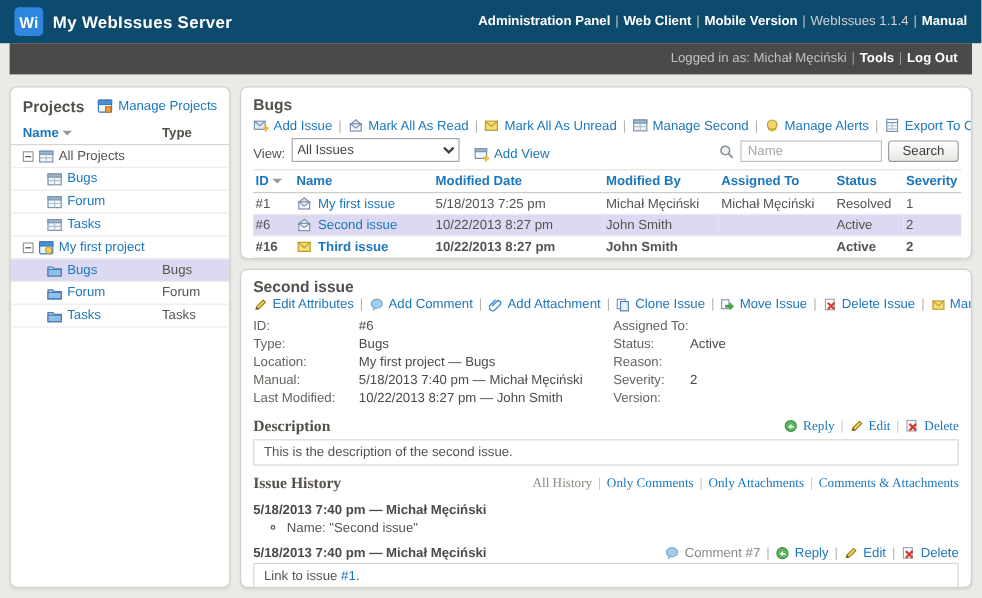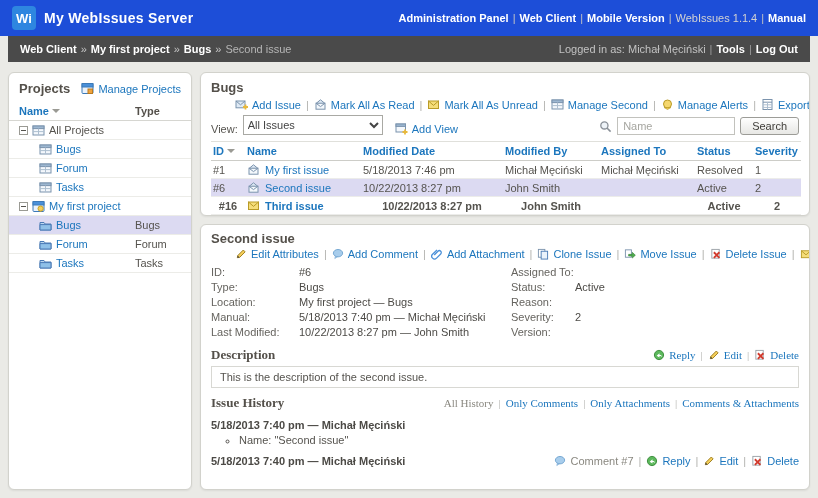--- a/index.html
+++ b/index.html
@@ -1,20 +1,20 @@
 <!DOCTYPE html>
 <html><head>
 <meta charset="utf-8">
 <style>
   * { margin:0; padding:0; box-sizing:border-box; }
   html,body { width:818px; height:498px; overflow:hidden; }
   body { font-family:"Liberation Sans","DejaVu Sans",sans-serif; font-size:11px; color:#55534e; background:#eaeae6; }
 
   
-  .topbar { height:36px; background:#1d4ed8; display:flex; align-items:center; padding:0 12px; }
+  .topbar { height:36px; background:#0c4a6e; display:flex; align-items:center; padding:0 12px; }
   .logo { width:24px; height:24px; background:#2e86e0; border-radius:4px; color:#fff; font-weight:bold;
           font-size:13px; display:flex; align-items:center; justify-content:center; margin-right:8px; }
   .app-title { color:#fff; font-weight:bold; font-size:14px; letter-spacing:.3px; }
   .topnav { margin-left:auto; font-size:11px; }
   .topnav .it { color:#fff; font-weight:bold; cursor:pointer; }
   .topnav .dim { color:#d2d2d2; font-weight:normal; cursor:default; }
   .topnav .sep, .breadbar .sep { color:#c4c4c4; margin:0 4px; font-weight:normal; }
 
   
   .breadbar { height:26px; margin:0 8px; background:#4a4a4a; display:flex; align-items:center; padding:0 12px; font-size:11px; }
@@ -51,40 +51,40 @@
   .expander { width:9px; height:9px; border:1px solid #9a9a94; background:#fff; display:inline-flex; align-items:center; justify-content:center; margin-right:4px; flex:none; }
   .expander i { display:block; width:5px; height:1px; background:#55534e; }
   .exp-space { width:14px; flex:none; display:inline-block; }
   .plain { color:#55534e; }
 
   
   .ic { width:13px; height:13px; flex:none; vertical-align:-2px; }
   .ic-s { width:12px; height:12px; }
 
   
-  .toolbar { display:flex; align-items:center; flex-wrap:nowrap; padding:2px 10px; white-space:nowrap;margin-left:24px; }
+  .toolbar { display:flex; align-items:center; flex-wrap:nowrap; padding:2px 10px; white-space:nowrap; }
   .toolbar .sep { color:#b2b2ae; margin:0 5px; }
 
   
   .viewrow { display:flex; align-items:flex-end; padding:2px 10px 6px 10px; }
   .viewrow label { color:#55534e; margin-right:5px; }
   .viewrow select { width:140px; height:20px; font-size:11px; font-family:inherit; border:1px solid #a9a9a4; background:#fff; color:#444; }
   .addview { margin-left:12px; }
   .searchbox { margin-left:auto; display:flex; align-items:center; gap:5px; }
   .searchbox input { width:118px; height:18px; border:1px solid #c2c2bd; padding:1px 5px; font-size:11px; font-family:inherit; color:#555; }
   .searchbox input::placeholder { color:#a6a6a0; }
   .btn { border:1px solid #9c9c97; border-radius:3px; background:linear-gradient(#fefefe,#e7e7e4); padding:2px 11px; font-size:11px; font-family:inherit; color:#3f3d39; cursor:pointer; }
 
   
   table.issues { width:590px; margin:0 10px; border-collapse:collapse; table-layout:fixed; }
   .issues th { text-align:left; color:#1c76bd; font-weight:bold; font-size:11px; padding:3px 2px;
                border-top:1px solid #e0e0db; border-bottom:1px solid #cdcdc8; cursor:pointer; }
   .issues td { padding:2px 2px; height:17px; border-bottom:1px solid #ececea; font-size:11px; color:#55534e; }
   .issues tr.sel td { background:#dcdaf2; }
-  .issues tr.unread td, .issues tr.unread .lk { font-weight:bold;text-align:center; }
+  .issues tr.unread td, .issues tr.unread .lk { font-weight:bold; }
   .ncell { display:flex; align-items:center; gap:5px; }
   .c-id{width:34px}.c-name{width:116px}.c-md{width:142px}.c-mb{width:96px}.c-at{width:96px}.c-st{width:58px}.c-sv{width:48px}
 
   
   .issue-head { padding:6px 10px 0 10px; }
   .details { display:grid; grid-template-columns:300px 1fr; padding:3px 10px 0 10px; }
   .drow { display:flex; line-height:15px; }
   .drow .dl { width:88px; color:#66645f; flex:none; }
   .drow .dv { color:#4c4a46; }
   .dright .dl { width:64px; }
@@ -197,23 +197,20 @@
 
 <div class="topbar">
   <div class="logo">Wi</div>
   <div class="app-title">My WebIssues Server</div>
   <div class="topnav">
     <span class="it">Administration Panel</span><span class="sep">|</span><span class="it">Web Client</span><span class="sep">|</span><span class="it">Mobile Version</span><span class="sep">|</span><span class="dim">WebIssues 1.1.4</span><span class="sep">|</span><span class="it">Manual</span>
   </div>
 </div>
 
 <div class="breadbar">
-  <div class="crumbs">
-    <span class="c">Web Client</span><span class="sep">»</span><span class="c">My first project</span><span class="sep">»</span><span class="c">Bugs</span><span class="sep">»</span><span class="cur">Second issue</span>
-  </div>
   <div class="session">
     <span class="who">Logged in as: Michał Męciński</span><span class="sep">|</span><span class="lk">Tools</span><span class="sep">|</span><span class="lk">Log Out</span>
   </div>
 </div>
 
 <div class="content">
 
   <div class="panel sidebar">
     <div class="side-head">
       <span class="panel-title">Projects</span>
@@ -410,21 +407,21 @@
           <tr>
             <td>#1</td>
             <td>
                 <span class="ncell">
                   <svg class="ic">
                     <use href="#sym-env-open"></use>
                   </svg>
                   <span class="lk">My first issue</span>
                 </span>
               </td>
-            <td>5/18/2013 7:46 pm</td>
+            <td>5/18/2013 7:25 pm</td>
             <td>Michał Męciński</td>
             <td>Michał Męciński</td>
             <td>Resolved</td>
             <td>1</td>
           </tr>
           <tr class="sel">
             <td>#6</td>
             <td>
                 <span class="ncell">
                   <svg class="ic">
@@ -635,20 +632,21 @@
               </span>
               <span class="sep">|</span>
             <span class="iclk">
                 <svg class="ic-s ic">
                   <use href="#sym-pagex"></use>
                 </svg>
                 <span>Delete</span>
               </span>
           </span>
         </div>
+        <div class="note-box"><span>Link to issue </span><span class="lk">#1</span><span>.</span></div>
       </div>
 
       <div>
         <div class="hist-entry-head">
           
           
         </div>
 
       </div>
 

